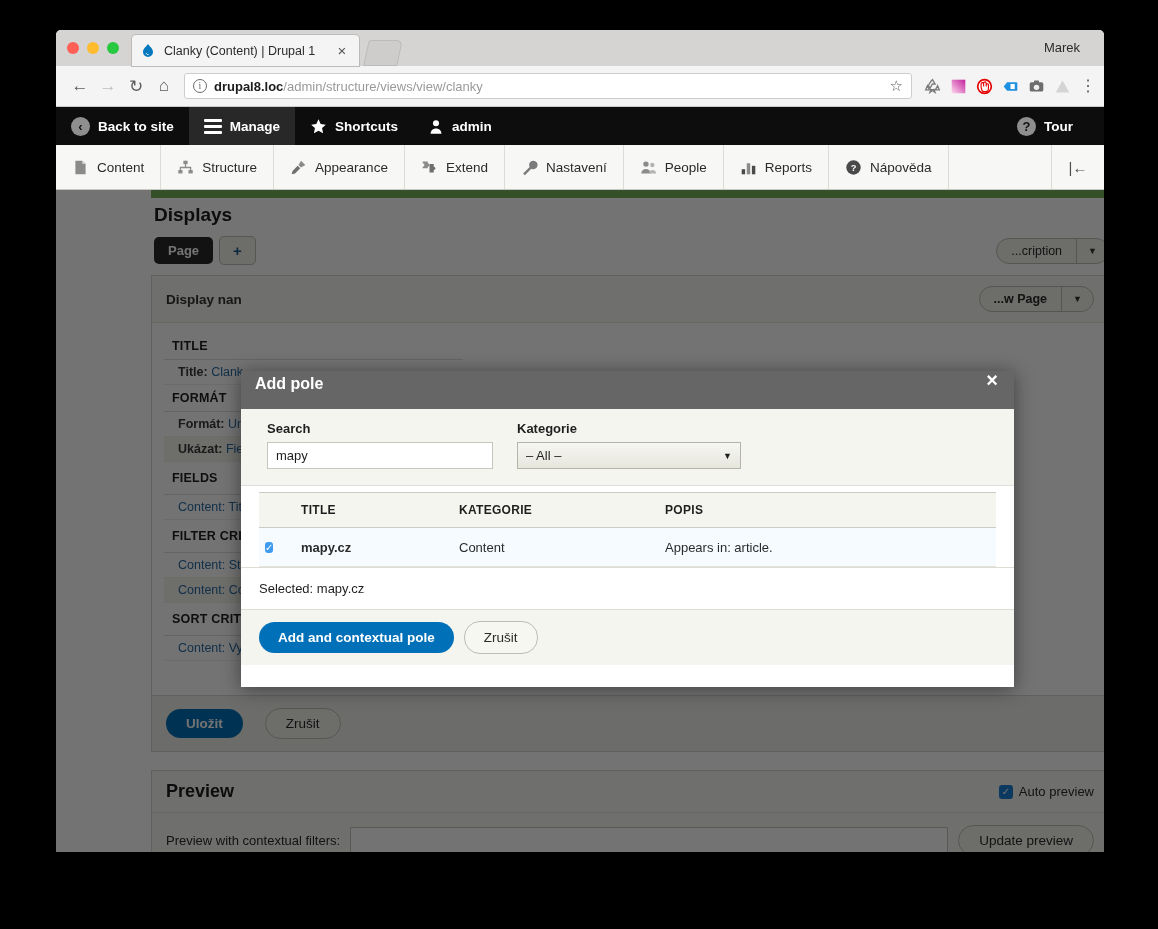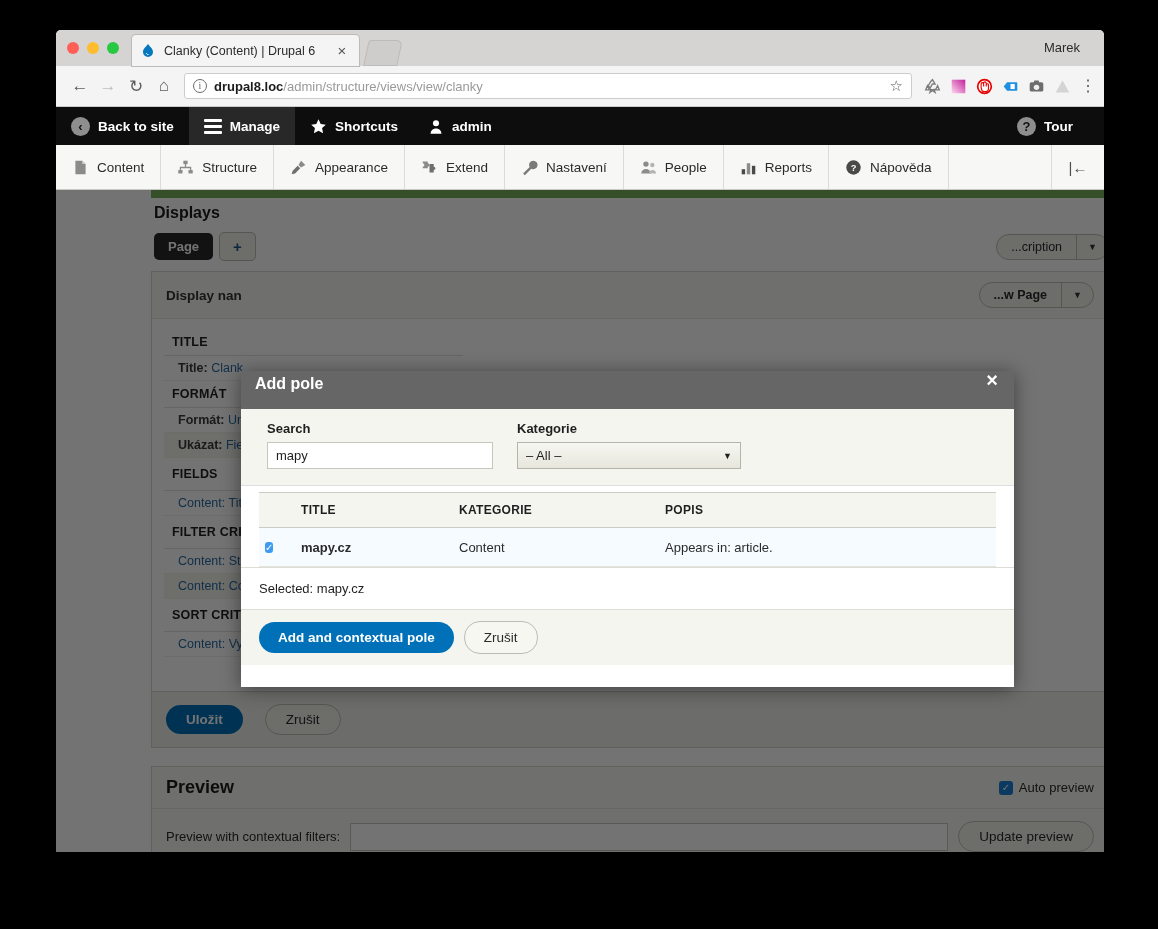--- a/index.html
+++ b/index.html
@@ -182,21 +182,21 @@
     position: absolute; inset: 0;
     background: rgba(0,0,0,0.55);
     z-index: 40;
   }
 
   .views-wrap {
     position: absolute;
     left: 95px; top: 8px; width: 958px;
   }
   .displays-h {
-    font-size: 16px; font-weight: bold; color: #1b1b1b;
+    font-size: 19px; font-weight: bold; color: #1b1b1b;
     padding: 6px 0 10px 3px;
   }
   .displays-tabs {
     display: flex; align-items: center; gap: 6px;
     padding-left: 3px;
   }
   .dtab {
     background: #292929; color: #fff;
     border-radius: 5px; padding: 6px 14px;
     font-size: 13px; font-weight: bold;
@@ -436,21 +436,21 @@
     <div class="traffic">
       <span class="dot red"></span>
       <span class="dot yellow"></span>
       <span class="dot green"></span>
     </div>
     <div class="tab">
       <svg class="tab-favicon" viewBox="0 0 16 16">
         <path d="M8 1C6 4 3 5.5 3 9a5 5 0 0 0 10 0c0-3.5-3-5-5-8z" fill="#0678be"></path>
         <path d="M6.2 10.2c.4 1.1 1.3 1.6 2.3 1.4" stroke="#fff" stroke-width="1" fill="none"></path>
       </svg>
-      <span class="tab-title">Clanky (Content) | Drupal 6</span>
+      <span class="tab-title">Clanky (Content) | Drupal 1</span>
       <span class="tab-close">×</span>
     </div>
     <div class="newtab"></div>
     <div class="user-label">Marek</div>
   </div>
 
   <div class="omnibox-row">
     <div class="nav-btn">←</div>
     <div class="nav-btn disabled">→</div>
     <div class="nav-btn">↻</div>

